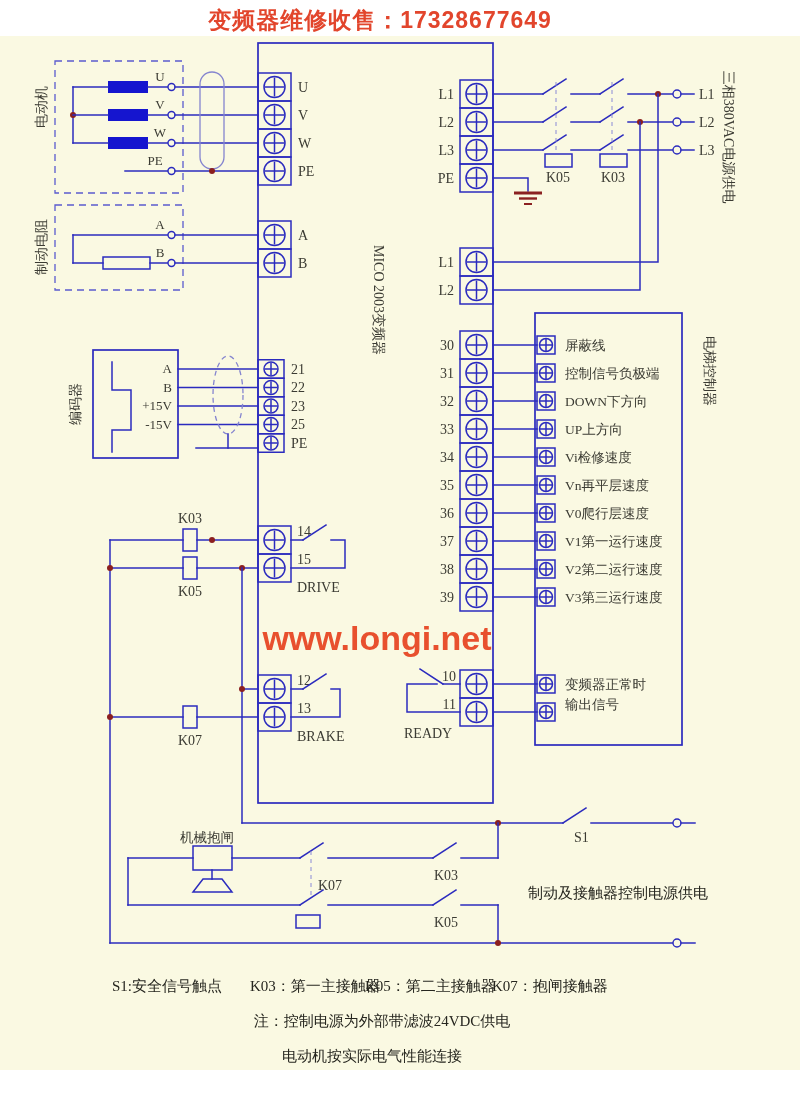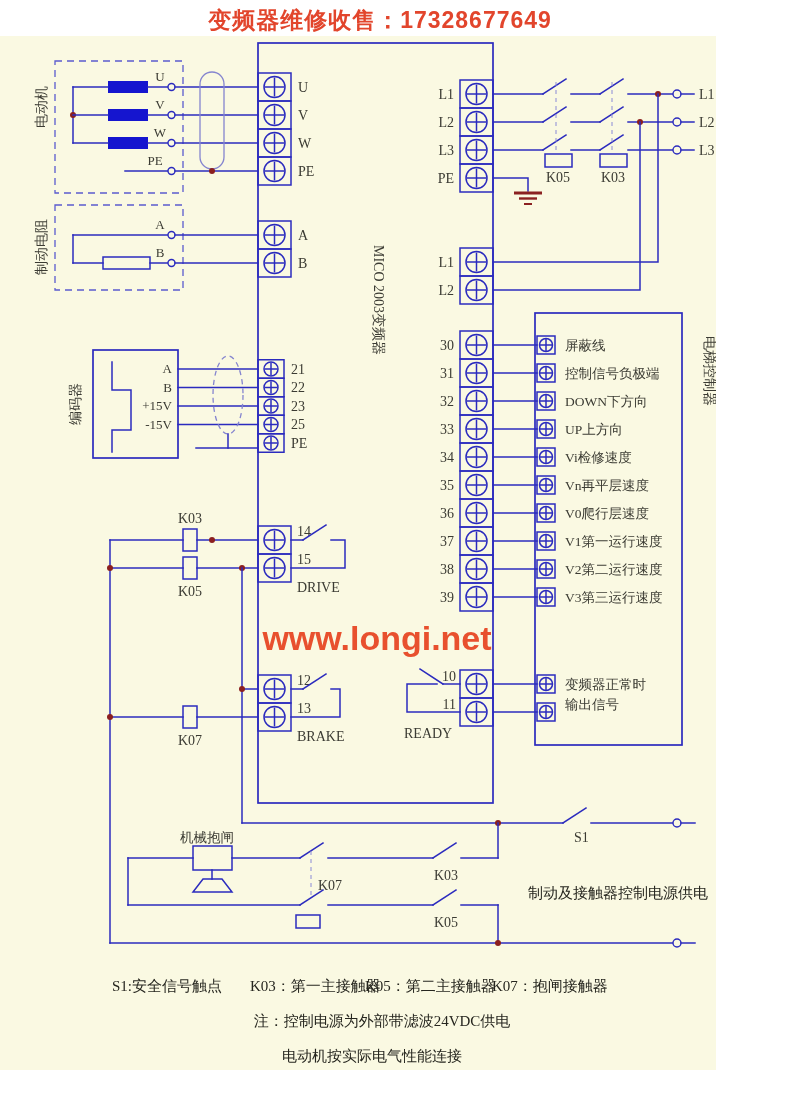--- a/index.html
+++ b/index.html
@@ -1,16 +1,16 @@
 <!DOCTYPE html>
 <html><head>
 <meta charset="utf-8">
 <style>
   html,body{margin:0;padding:0;background:#fff;}
-  #page{position:relative;width:716px;height:1115px;background:#ffffff;overflow:hidden;}
+  #page{position:relative;width:800px;height:1115px;background:#ffffff;overflow:hidden;}
   svg{position:absolute;left:0;top:0;}
   .w{stroke:#2b2bbe;stroke-width:1.5;fill:none;stroke-linecap:square;}
   .tb{stroke:#2b2bbe;stroke-width:1.5;fill:none;}
   .box{stroke:#2b2bbe;stroke-width:1.7;fill:none;}
   .dashbox{stroke:#5b5bce;stroke-width:1.3;fill:none;stroke-dasharray:7 5;}
   .dashlink{stroke:#8a8ad6;stroke-width:1;fill:none;stroke-dasharray:4 4;}
   .capsule{stroke:#8585cf;stroke-width:1.3;fill:none;}
   .dot{fill:#8b1f1f;stroke:none;}
   .cc{stroke:#2b2bbe;stroke-width:1.4;fill:#faf9e2;}
   .gnd{stroke:#8b2121;fill:none;}

